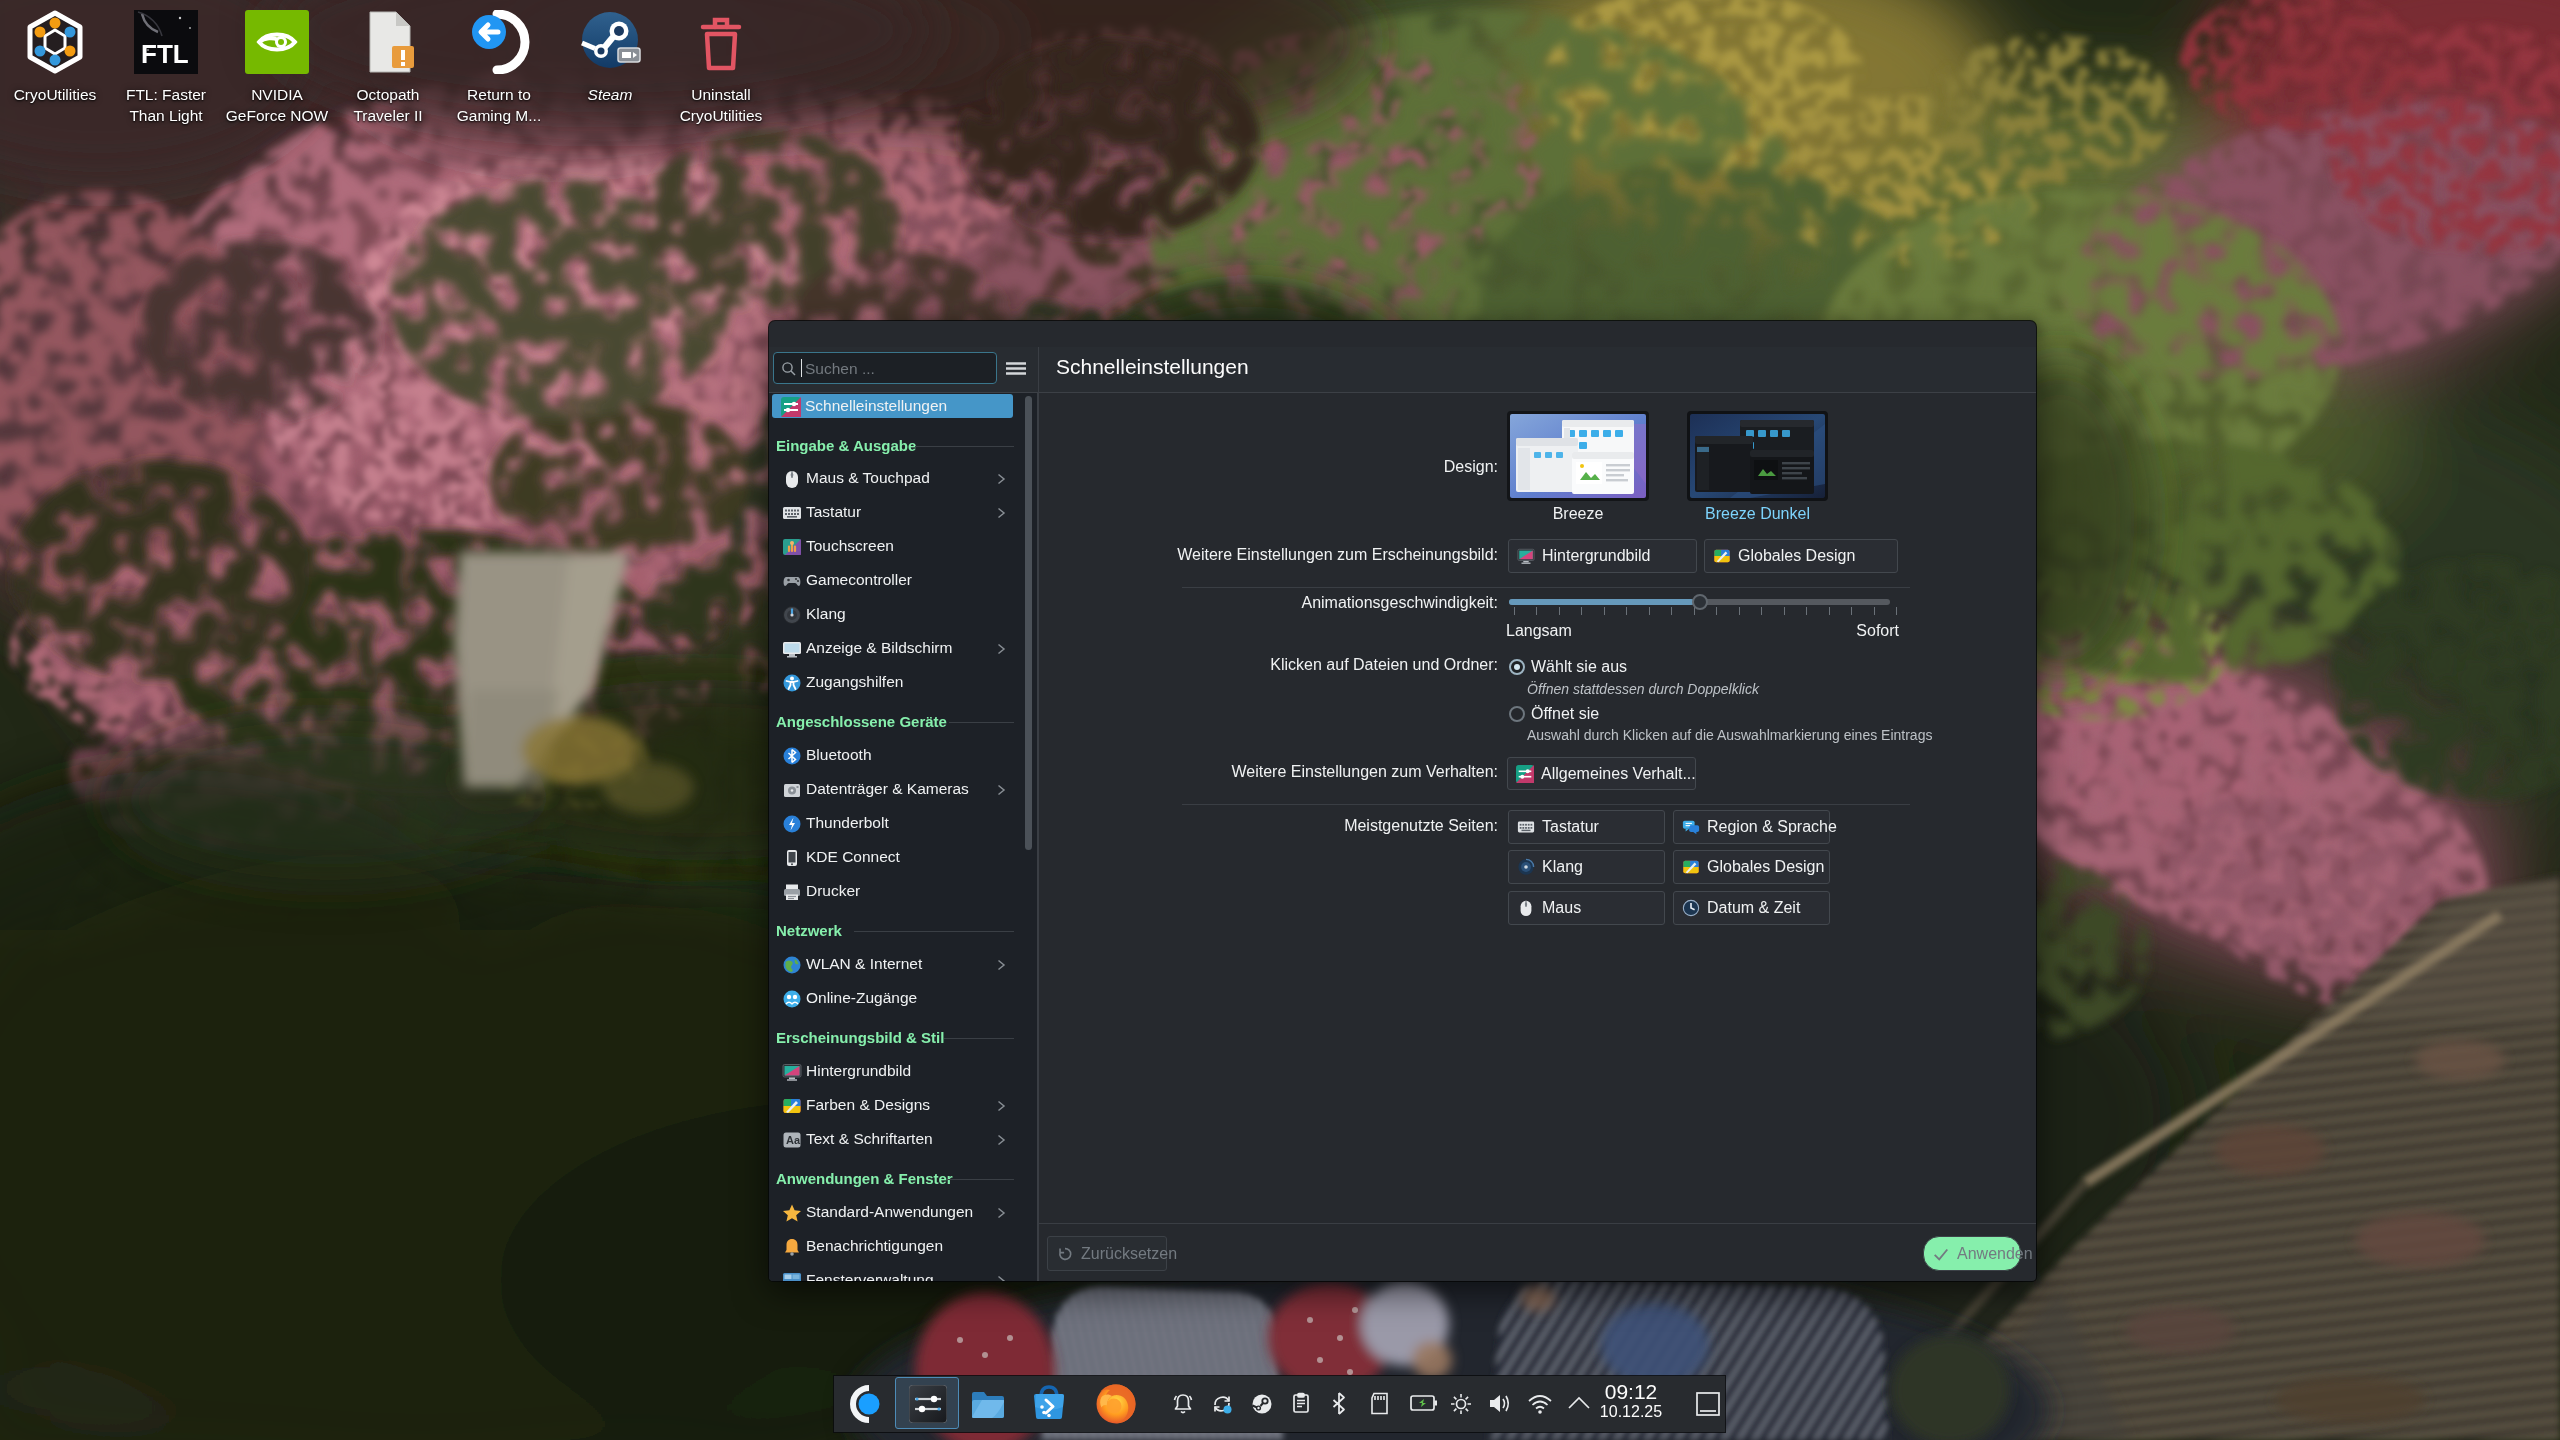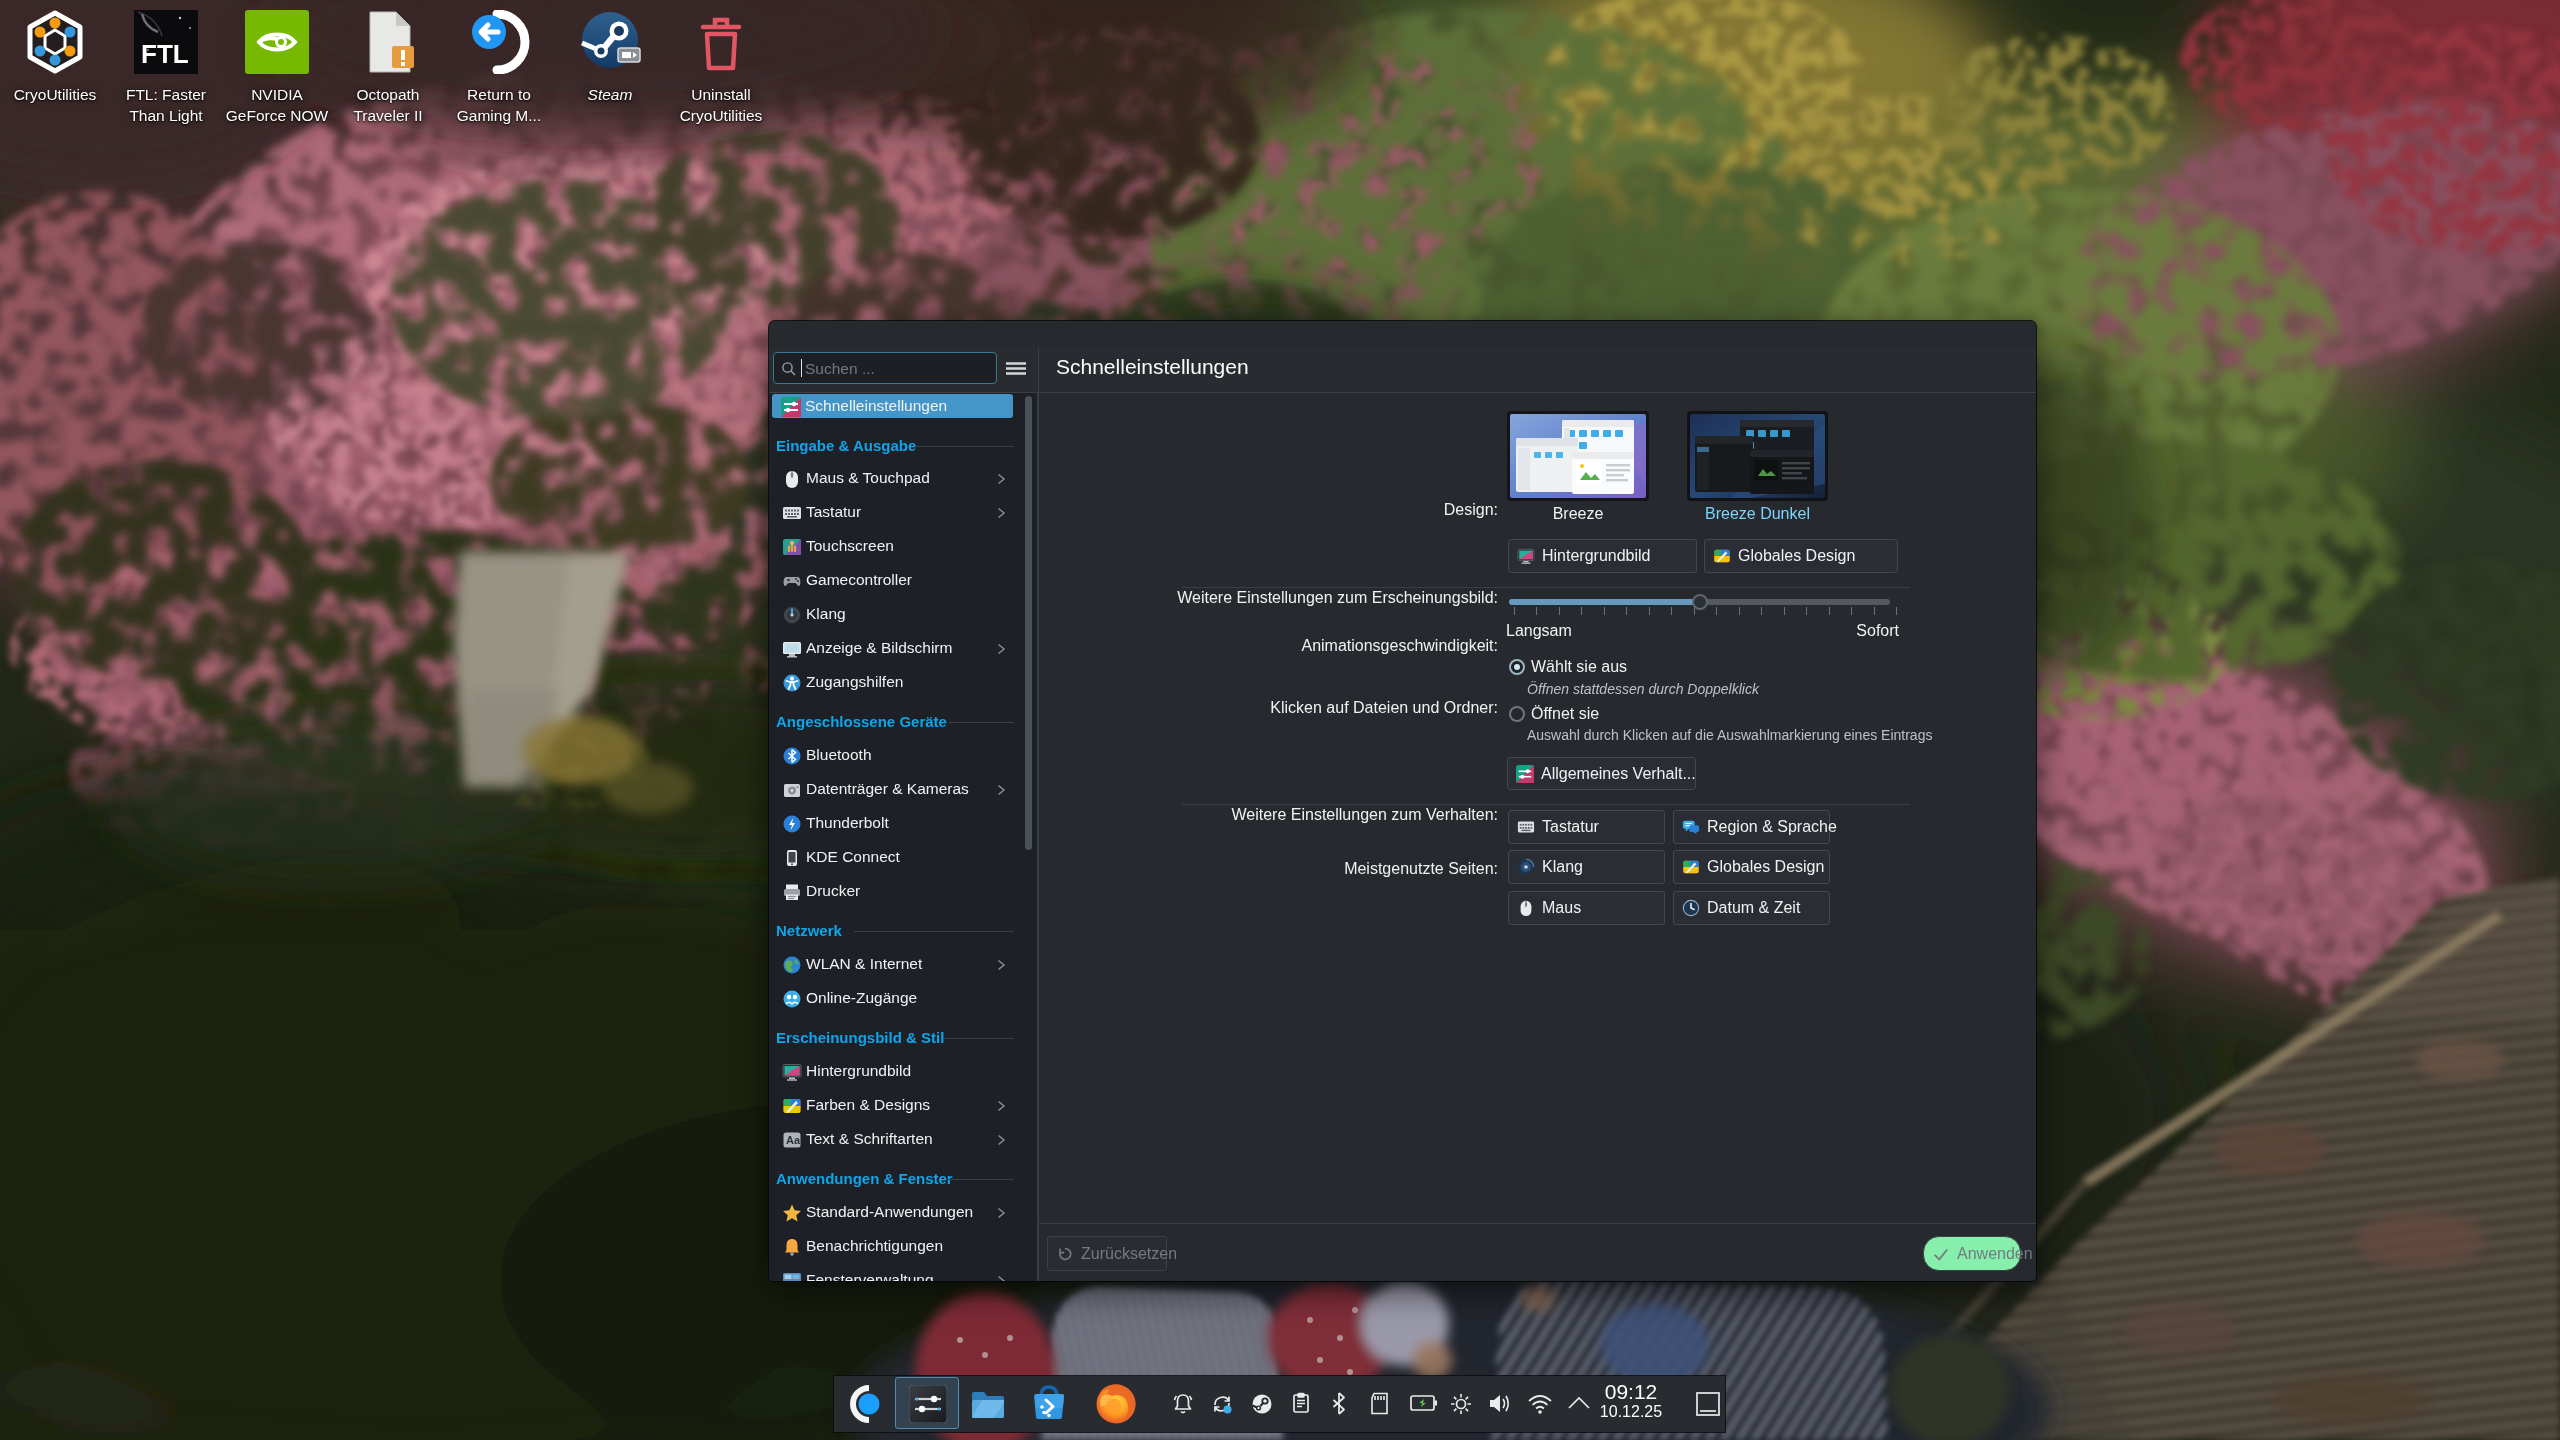--- a/index.html
+++ b/index.html
@@ -21,23 +21,23 @@
   #titlebar .ttext { position:absolute; left:0; right:0; top:0; height:26px;
     line-height:27px; text-align:center; color:#eceef0; font-size:15px; }
   #headrow { position:absolute; left:0; top:26px; width:1267px; height:46px; background:#282c31; border-bottom:1px solid #3c4046;}
   #sidebar { position:absolute; left:0; top:72px; width:269px; height:888px; overflow:hidden;
     background:#1d2127; border-radius:0 0 0 4px; border-right:1px solid #3a3e44; }
   #content { position:absolute; left:270px; top:72px; width:997px; height:888px; }
   .sitem { position:absolute; left:4px; width:241px; height:26px; color:#f0f2f3; font-size:15.5px; }
   .sitem .si { position:absolute; left:9px; top:3px; width:20px; height:20px; }
   .sitem .st { position:absolute; left:33px; top:3px; white-space:nowrap; }
   .sitem .chev { position:absolute; right:8px; top:7px; }
-  .shead { position:absolute; left:7px; width:238px; height:20px; color:#0ea5e9; font-size:15px; font-weight:bold; white-space:nowrap; }
+  .shead { position:absolute; left:7px; width:238px; height:20px; color:#86efac; font-size:15px; font-weight:bold; white-space:nowrap; }
   .shead .line { position:absolute; top:9px; right:0; height:1px; background:#3a3f45; }
-  .label { position:absolute; color:#f0f2f3; font-size:16px; white-space:nowrap; text-align:right;margin-top:43px; }
+  .label { position:absolute; color:#f0f2f3; font-size:16px; white-space:nowrap; text-align:right; }
   .btn { position:absolute; border:1px solid #43484e; border-radius:3px; background:#2a2d33;
     color:#f0f2f3; font-size:16px; white-space:nowrap; }
   .btn .bi { position:absolute; left:8px; top:50%; margin-top:-9px; width:18px; height:18px; }
   .btn .bt { position:absolute; left:33px; top:50%; margin-top:-10px; line-height:20px; }
   .cap { position:absolute; color:#bdc2c7; font-size:14px; white-space:nowrap; }
   .sep { position:absolute; height:1px; background:#3a3e44; }
 </style>
 </head>
 <body>
 <svg id="bg" width="2560" height="1440" viewBox="0 0 2560 1440">

